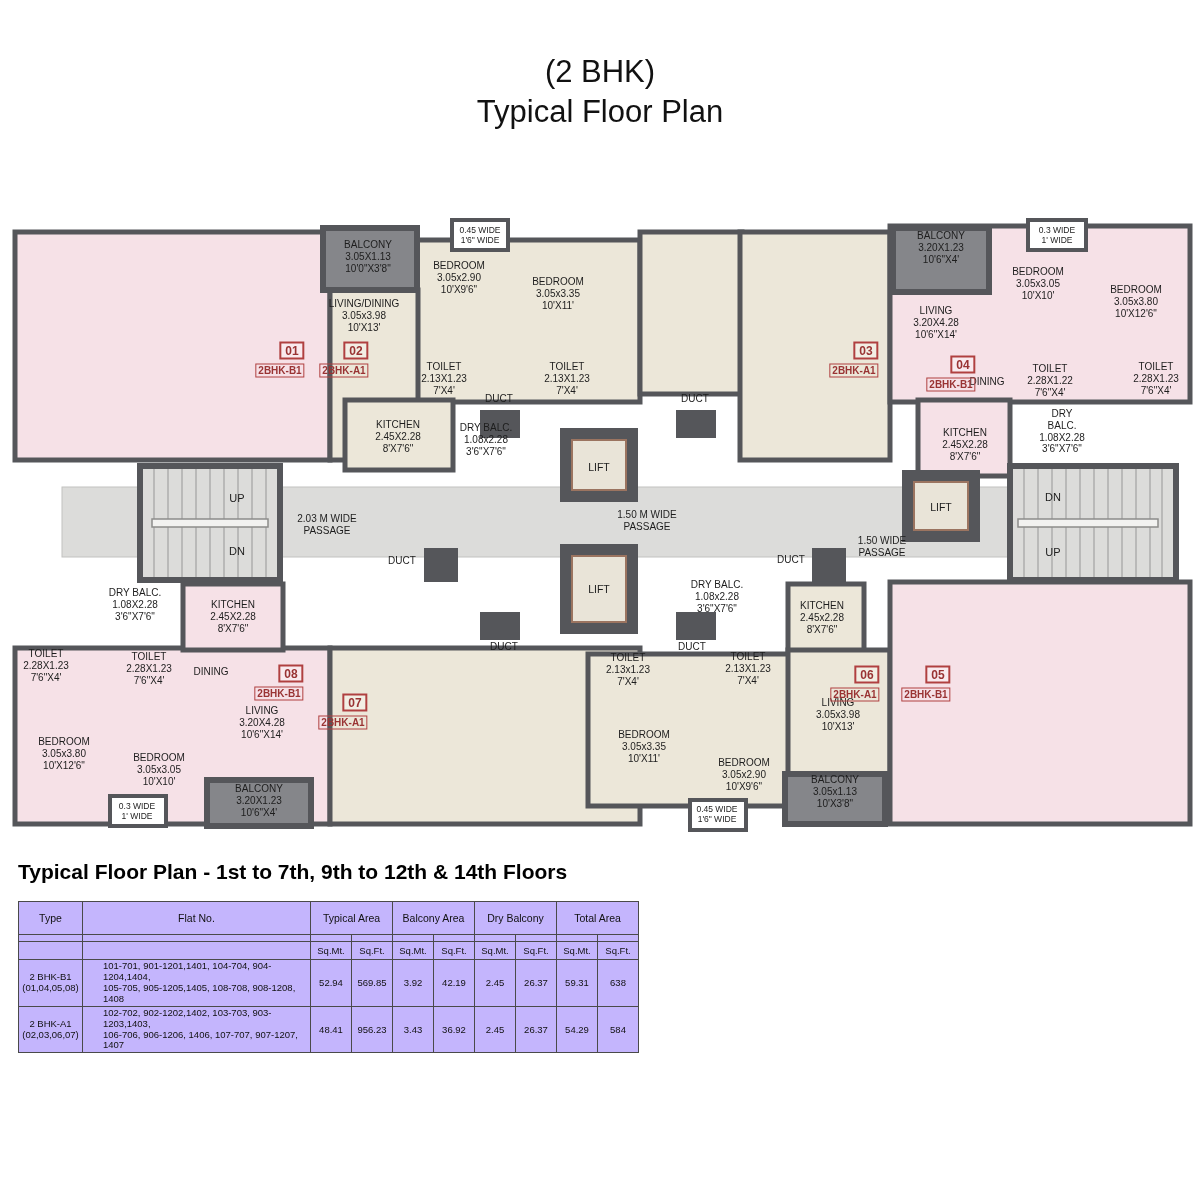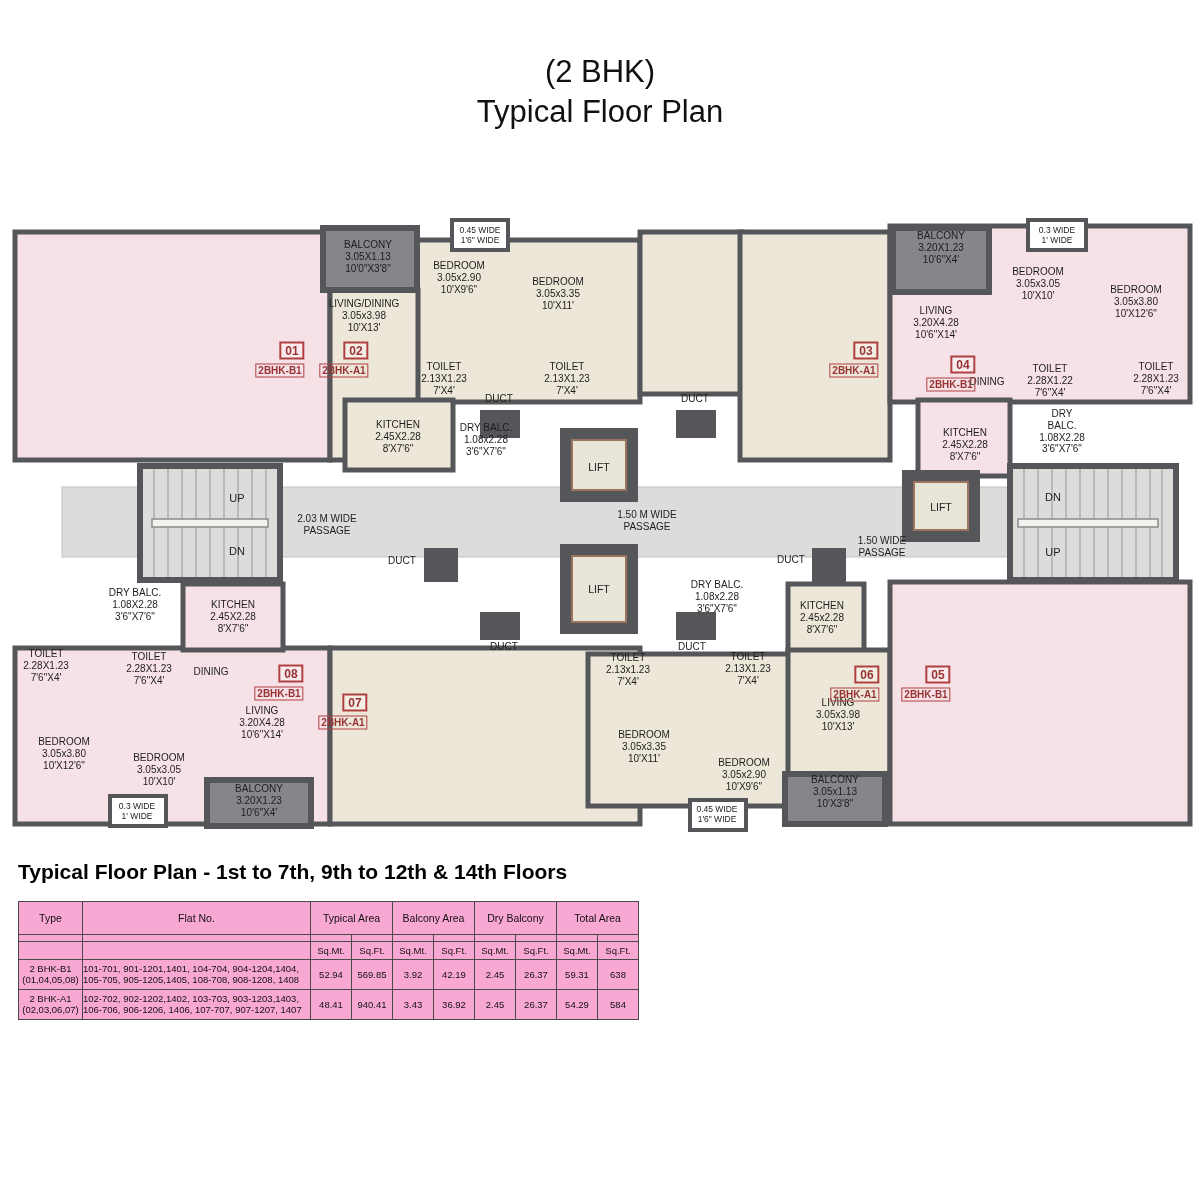--- a/index.html
+++ b/index.html
@@ -30,25 +30,25 @@
               font-size:10px;line-height:1.18;color:var(--text);white-space:nowrap;}
   .unit-tag{position:absolute;transform:translate(-50%,-50%);text-align:right;color:var(--tag);}
   .unit-num{display:inline-block;border:2px solid #b04040;padding:0 4px;font-weight:bold;
             font-size:12px;line-height:14px;background:rgba(255,255,255,.3);}
   .unit-type{display:inline-block;border:1px solid #b04040;padding:0 2px;margin-top:1px;
              font-weight:bold;font-size:10px;line-height:12px;}
   .footer-heading{position:absolute;left:18px;top:860px;font-size:21px;font-weight:bold;color:#000;}
   .area-table{position:absolute;left:18px;top:901px;border-collapse:collapse;
               font-size:9.5px;color:#111;}
   .area-table td,.area-table th{border:1px solid #4a4a4a;text-align:center;
-              padding:1px 2px;font-weight:normal;vertical-align:middle;background:#f9a8d4;}
+              padding:1px 2px;font-weight:normal;vertical-align:middle;background:#c4b5fd;}
   .area-table th{font-size:10.5px;height:30px;}
   .area-table .spacer td{height:6px;padding:0;}
   .area-table .units td{height:15px;}
-  .area-table .flats-cell{text-align:left;padding-left:0;line-height:1.15;}
+  .area-table .flats-cell{text-align:left;padding-left:20px;line-height:1.15;}
   .area-table .type-cell{line-height:1.15;}
   .area-table .data-row td{height:27px;}
 </style>
 </head>
 <body>
 
 <div class="canvas">
 
   <div class="title-block">
     <div>(2 BHK)</div>
@@ -478,21 +478,21 @@
         <tr class="data-row">
           <td class="type-cell">
             <div>2 BHK-A1</div>
             <div>(02,03,06,07)</div>
           </td>
           <td class="flats-cell">
             <div>102-702, 902-1202,1402,  103-703, 903-1203,1403,</div>
             <div>106-706, 906-1206, 1406, 107-707, 907-1207, 1407</div>
           </td>
           <td>48.41</td>
-          <td>940.41</td>
+          <td>956.23</td>
           <td>3.43</td>
           <td>36.92</td>
           <td>2.45</td>
           <td>26.37</td>
           <td>54.29</td>
           <td>584</td>
         </tr>
       </tbody>
   </table>
 

